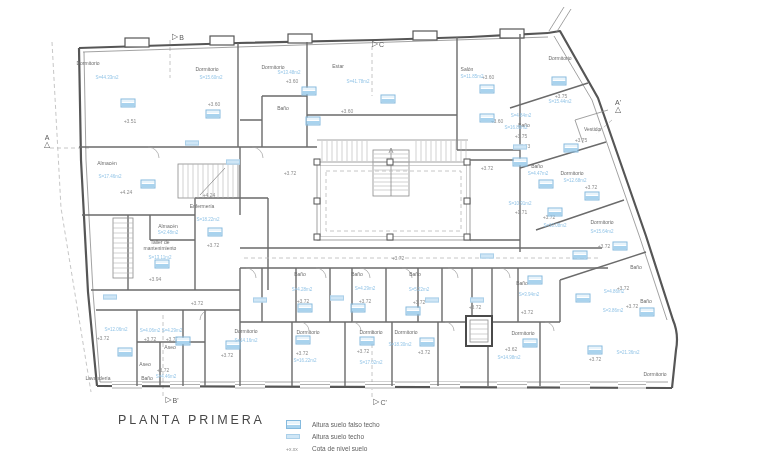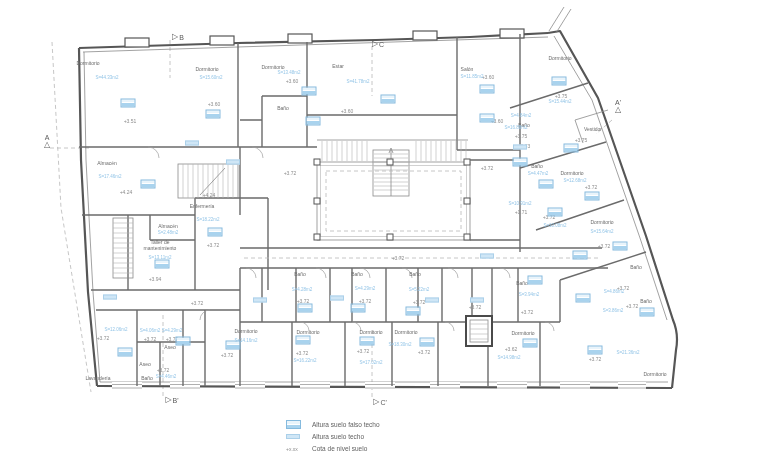--- a/index.html
+++ b/index.html
@@ -322,20 +322,21 @@
       <div class="marker" style="left: 172px; top: 400px;">
         <span class="tri">▷</span>
         <span class="lbl">B'</span>
       </div>
       <div class="marker" style="left: 380px; top: 402px;">
         <span class="tri">▷</span>
         <span class="lbl">C'</span>
       </div>
     </div>
 
+  <div id="title">PLANTA PRIMERA</div>
 
   <div id="legend">
     <div class="legend-row">
       <span class="legend-sym">
           <span class="anno-box ceiling"></span>
         </span>
       <span class="legend-label">Altura suelo falso techo</span>
     </div>
     <div class="legend-row">
       <span class="legend-sym">

